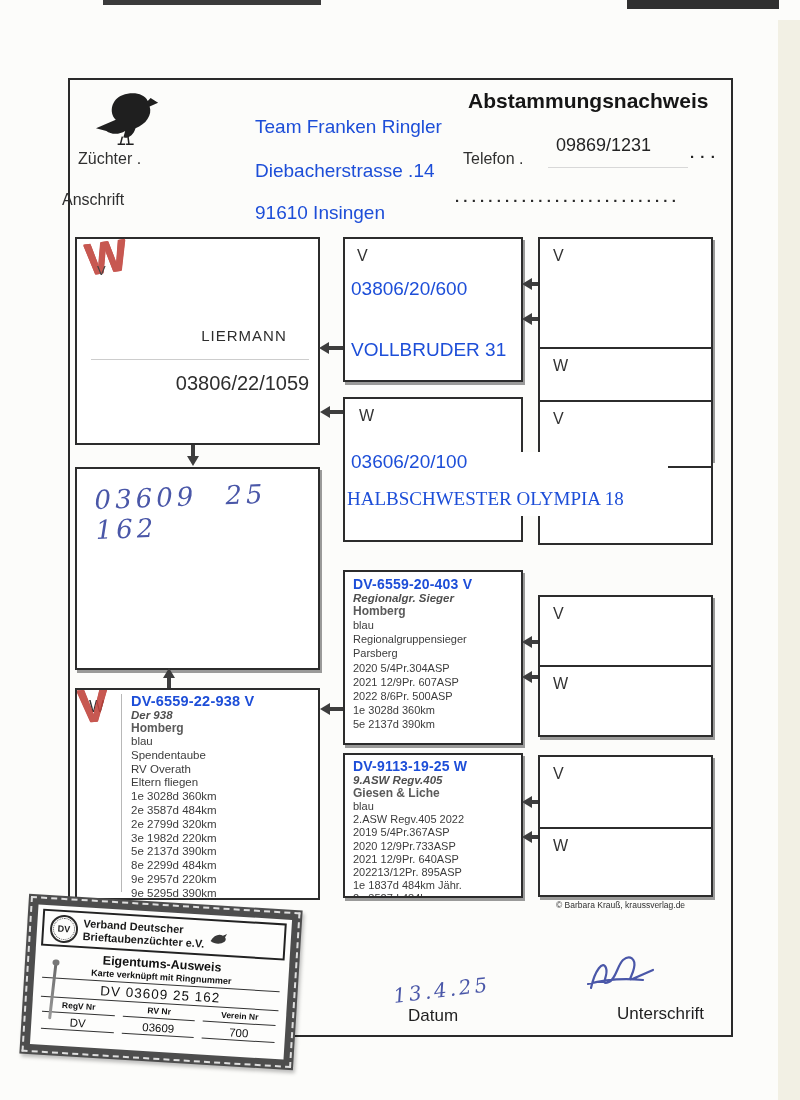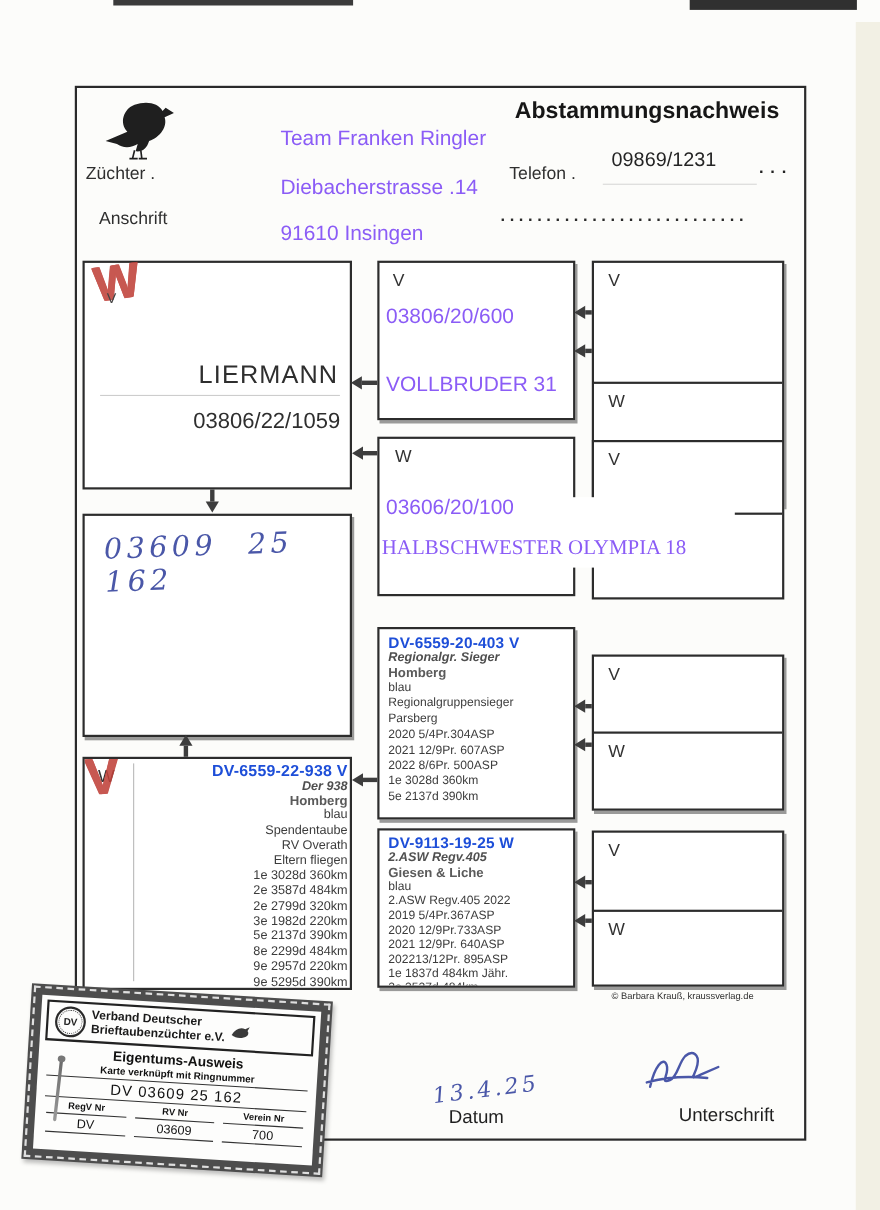--- a/index.html
+++ b/index.html
@@ -5,23 +5,23 @@
   * { margin:0; padding:0; box-sizing:border-box; }
   body { background:#e8e8e8; font-family:"Liberation Sans", sans-serif; }
   .page { position:relative; width:800px; height:1100px; background:#fcfcfa; overflow:hidden;
           color:#222; font-family:"Liberation Sans", sans-serif; }
   .abs { position:absolute; }
   .frame { position:absolute; left:68px; top:78px; width:665px; height:959px;
            border:2px solid #2a2a2a; background:transparent; }
   .pbox { position:absolute; border:2px solid #2c2c2c; background:#fff; }
   .shadowed { box-shadow:2px 3px 0 rgba(55,55,55,.5); }
   .sexlabel { font-size:16px; color:#333; }
-  .bigname { font-size:23px; letter-spacing:1px; color:#2e2e2e; }
+  .bigname { font-size:15px; letter-spacing:1px; color:#2e2e2e; }
   .bigring { font-size:20px; color:#2e2e2e; }
-  .g2text { font-size:19px; color:#8b5cf6; white-space:nowrap; }
+  .g2text { font-size:19px; color:#1d4ed8; white-space:nowrap; }
   .smallbox-title { font-size:14px; font-weight:bold; color:#1d4ed8; letter-spacing:.2px; }
   .smallbox-sub { font-size:11.5px; font-weight:bold; font-style:italic; color:#4f4f4f; }
   .smallbox-strain { font-size:12px; font-weight:bold; color:#5a5a5a; }
   .smallbox-line { font-size:11px; line-height:14.2px; color:#3c3c3c; }
   .lines13 .smallbox-line { line-height:13.2px; }
   .lines138 .smallbox-line { font-size:11.5px; line-height:13.8px; }
   .redmark { position:absolute; font-weight:bold; color:#c0413a; opacity:.88;
              text-shadow:1px 0 0 #c0413a, 0 1px 0 #c0413a, 1px 1px 0 #c0413a; line-height:1; }
   .hand { font-family:"DejaVu Serif", serif; font-style:italic; color:#4a57a8; }
   .harrow { position:absolute; display:flex; align-items:center; height:12px; }
@@ -79,21 +79,21 @@
   <div class="artifact" style="left:627px;top:0;width:152px;height:9px;background:#303030;"></div>
   <div class="abs" style="left:778px;top:20px;width:22px;height:1080px;background:#ece9d8;opacity:.65;"></div>
 
   <div class="frame"></div>
 
   <svg class="abs" style="left:90px;top:83px;" width="76" height="64" viewBox="0 0 80 68">
     <path d="M6,48 L27,39 C19,31 23,17 34,13 C45,9 57,11 61,19 L64,16 L72,21 L63,25 C66,34 59,44 48,48 C46,55 41,59 35,58 L37,51 C31,55 22,55 17,51 Z" fill="#1f1f1f"></path>
     <path d="M34,57 L32,65 M40,57 L41,65 M29,65 l8,0 M38,65 l8,0" stroke="#1f1f1f" stroke-width="1.6" fill="none"></path>
   </svg>
   <div class="abs labeltext" style="left:78px;top:150px;">Züchter .</div>
-  <div class="abs labeltext" style="left:90px;top:191px;">Anschrift</div>
+  <div class="abs labeltext" style="left:62px;top:191px;">Anschrift</div>
   <div class="abs g2text" style="left:255px;top:116px;">Team Franken Ringler</div>
   <div class="abs g2text" style="left:255px;top:160px;">Diebacherstrasse .14</div>
   <div class="abs g2text" style="left:255px;top:202px;">91610 Insingen</div>
   <div class="abs" style="left:468px;top:89px;font-size:21px;font-weight:bold;color:#161616;">Abstammungsnachweis</div>
   <div class="abs" style="left:556px;top:135px;font-size:18px;color:#242424;">09869/1231</div>
   <div class="abs labeltext" style="left:463px;top:150px;">Telefon .</div>
   <div class="abs" style="left:548px;top:167px;width:140px;height:1px;background:#d8d8d8;"></div>
   <div class="abs" style="left:690px;top:144px;font-size:15px;font-weight:bold;letter-spacing:1px;">. . .</div>
   <div class="abs dotted-row" style="left:455px;top:188px;width:262px;font-size:15px;">. . . . . . . . . . . . . . . . . . . . . . . . . . .</div>
 
@@ -106,21 +106,21 @@
   </div>
 
   <div class="pbox shadowed" style="left:75px;top:467px;width:245px;height:203px;">
     <div class="abs hand" style="left:18px;top:12px;font-size:26px;letter-spacing:4px;word-spacing:16px;transform:rotate(-2deg);">03609 25 162</div>
   </div>
 
   <div class="pbox lines138" style="left:75px;top:688px;width:245px;height:212px;overflow:hidden;">
     <div class="abs" style="left:12px;top:8px;font-size:16px;color:#333;">W</div>
     <div class="redmark" style="left:0px;top:-8px;font-size:46px;transform:rotate(-4deg);">V</div>
     <div class="abs" style="left:44px;top:4px;width:1px;height:198px;background:#b8b8b8;"></div>
-    <div class="abs" style="left:54px;top:3px;width:185px;text-align:right;">
+    <div class="abs" style="left:54px;top:3px;width:185px;">
       <div class="smallbox-title" style="font-size:14.5px;">DV-6559-22-938 V</div>
       <div class="smallbox-sub">Der 938</div>
       <div class="smallbox-strain">Homberg</div>
       <div>
           <div class="smallbox-line">blau</div>
           <div class="smallbox-line">Spendentaube</div>
           <div class="smallbox-line">RV Overath</div>
           <div class="smallbox-line">Eltern fliegen</div>
           <div class="smallbox-line">1e 3028d 360km</div>
           <div class="smallbox-line">2e 3587d 484km</div>
@@ -159,21 +159,21 @@
         <div class="smallbox-line">2020 5/4Pr.304ASP</div>
         <div class="smallbox-line">2021 12/9Pr. 607ASP</div>
         <div class="smallbox-line">2022 8/6Pr. 500ASP</div>
         <div class="smallbox-line">1e 3028d 360km</div>
         <div class="smallbox-line">5e 2137d 390km</div>
       </div>
   </div>
 
   <div class="pbox shadowed lines13" style="left:343px;top:753px;width:180px;height:145px;padding:3px 8px;overflow:hidden;">
     <div class="smallbox-title">DV-9113-19-25 W</div>
-    <div class="smallbox-sub">2.ASW Regv.405</div>
+    <div class="smallbox-sub">9.ASW Regv.405</div>
     <div class="smallbox-strain">Giesen &amp; Liche</div>
     <div>
         <div class="smallbox-line">blau</div>
         <div class="smallbox-line">2.ASW Regv.405 2022</div>
         <div class="smallbox-line">2019 5/4Pr.367ASP</div>
         <div class="smallbox-line">2020 12/9Pr.733ASP</div>
         <div class="smallbox-line">2021 12/9Pr. 640ASP</div>
         <div class="smallbox-line">202213/12Pr. 895ASP</div>
         <div class="smallbox-line">1e 1837d 484km Jähr.</div>
         <div class="smallbox-line">2e 3527d 484km</div>

